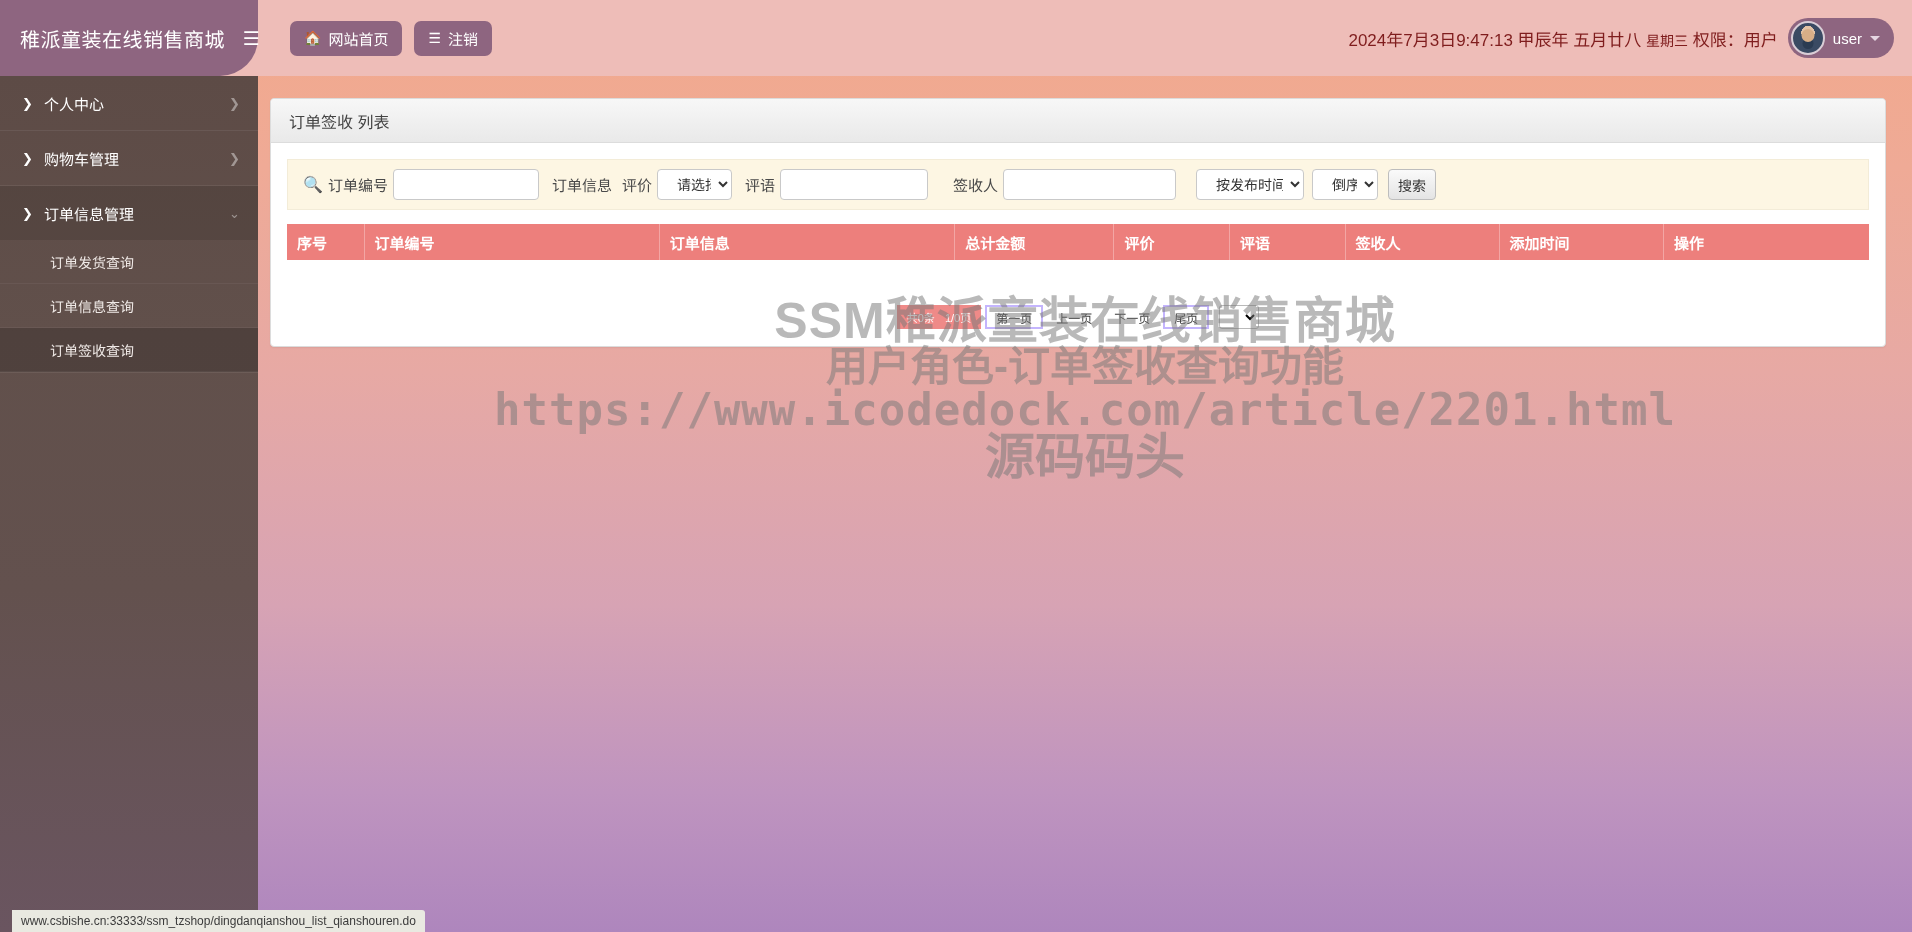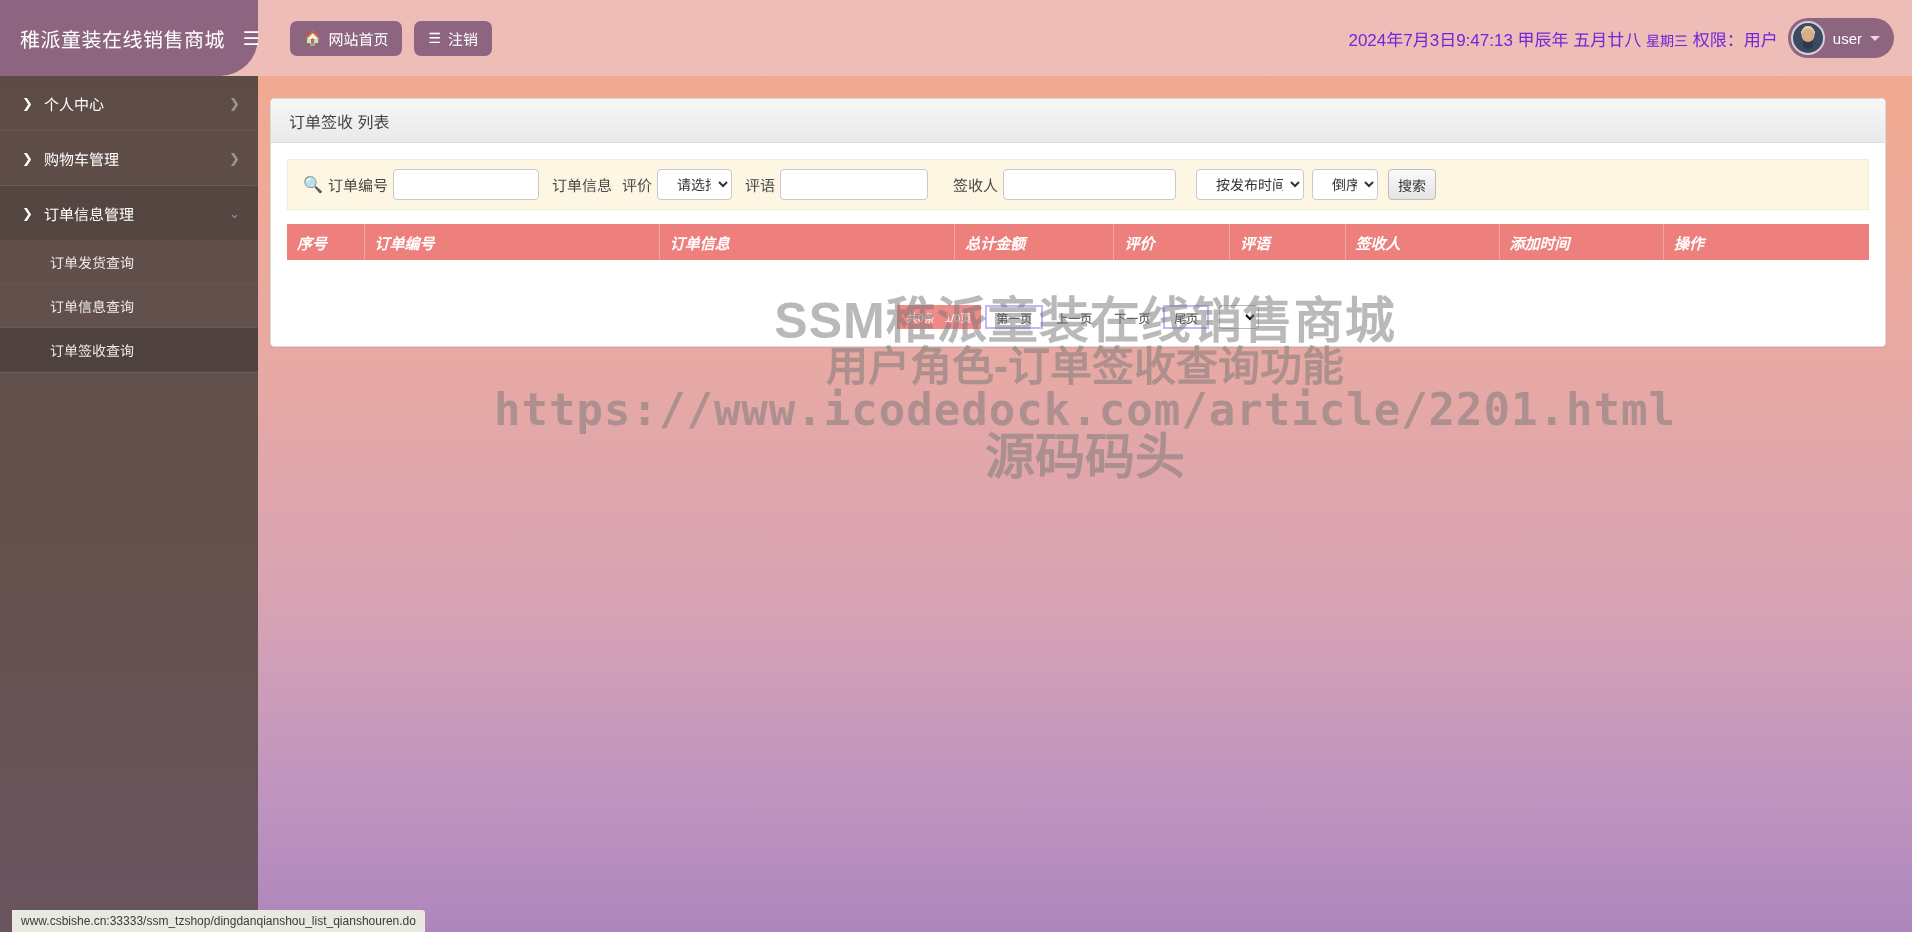--- a/index.html
+++ b/index.html
@@ -65,21 +65,21 @@
     white-space: nowrap;
   }
   .nav-btn .gl { font-size: 14px; line-height: 1; }
   .topbar-right {
     margin-left: auto;
     display: flex; align-items: center;
     padding-right: 18px;
     gap: 10px;
   }
   .datetime {
-    color: #6d28d9;
+    color: #7f1d1d;
     font-size: 17px;
     white-space: nowrap;
     margin-left: 44px;
   }
   .datetime .small { font-size: 14px; }
   .user-chip {
     display: flex; align-items: center;
     background: #8e6580;
     border-radius: 22px;
     height: 40px;
@@ -234,21 +234,20 @@
   }
   .gap-s { width: 8px; flex: none; }
   .gap-m { width: 20px; flex: none; }
 
   
   table.grid {
     width: 100%;
     border-collapse: collapse;
     margin-top: 14px;
     table-layout: fixed;
-    font-style: italic;
   }
   table.grid thead th {
     background: #ed7f7c;
     color: #ffffff;
     font-size: 15px;
     font-weight: bold;
     text-align: left;
     height: 36px;
     padding: 0 10px;
     border-right: 1px solid #f3a6a4;

